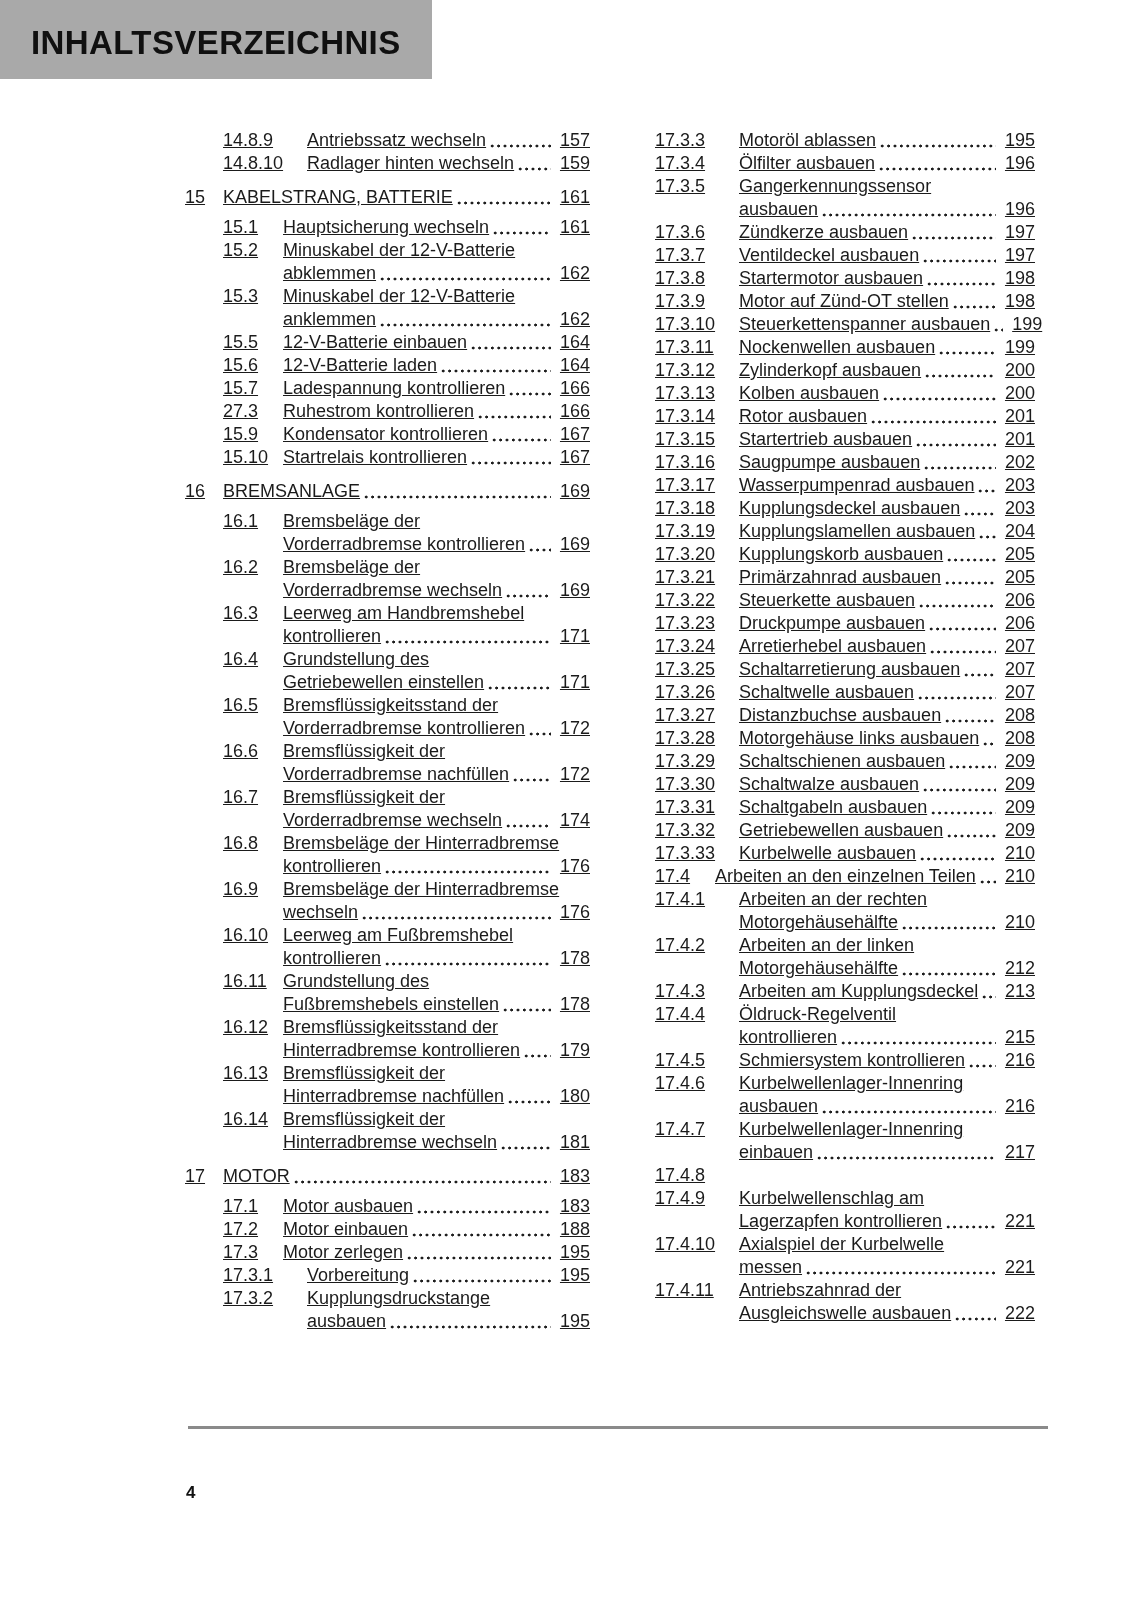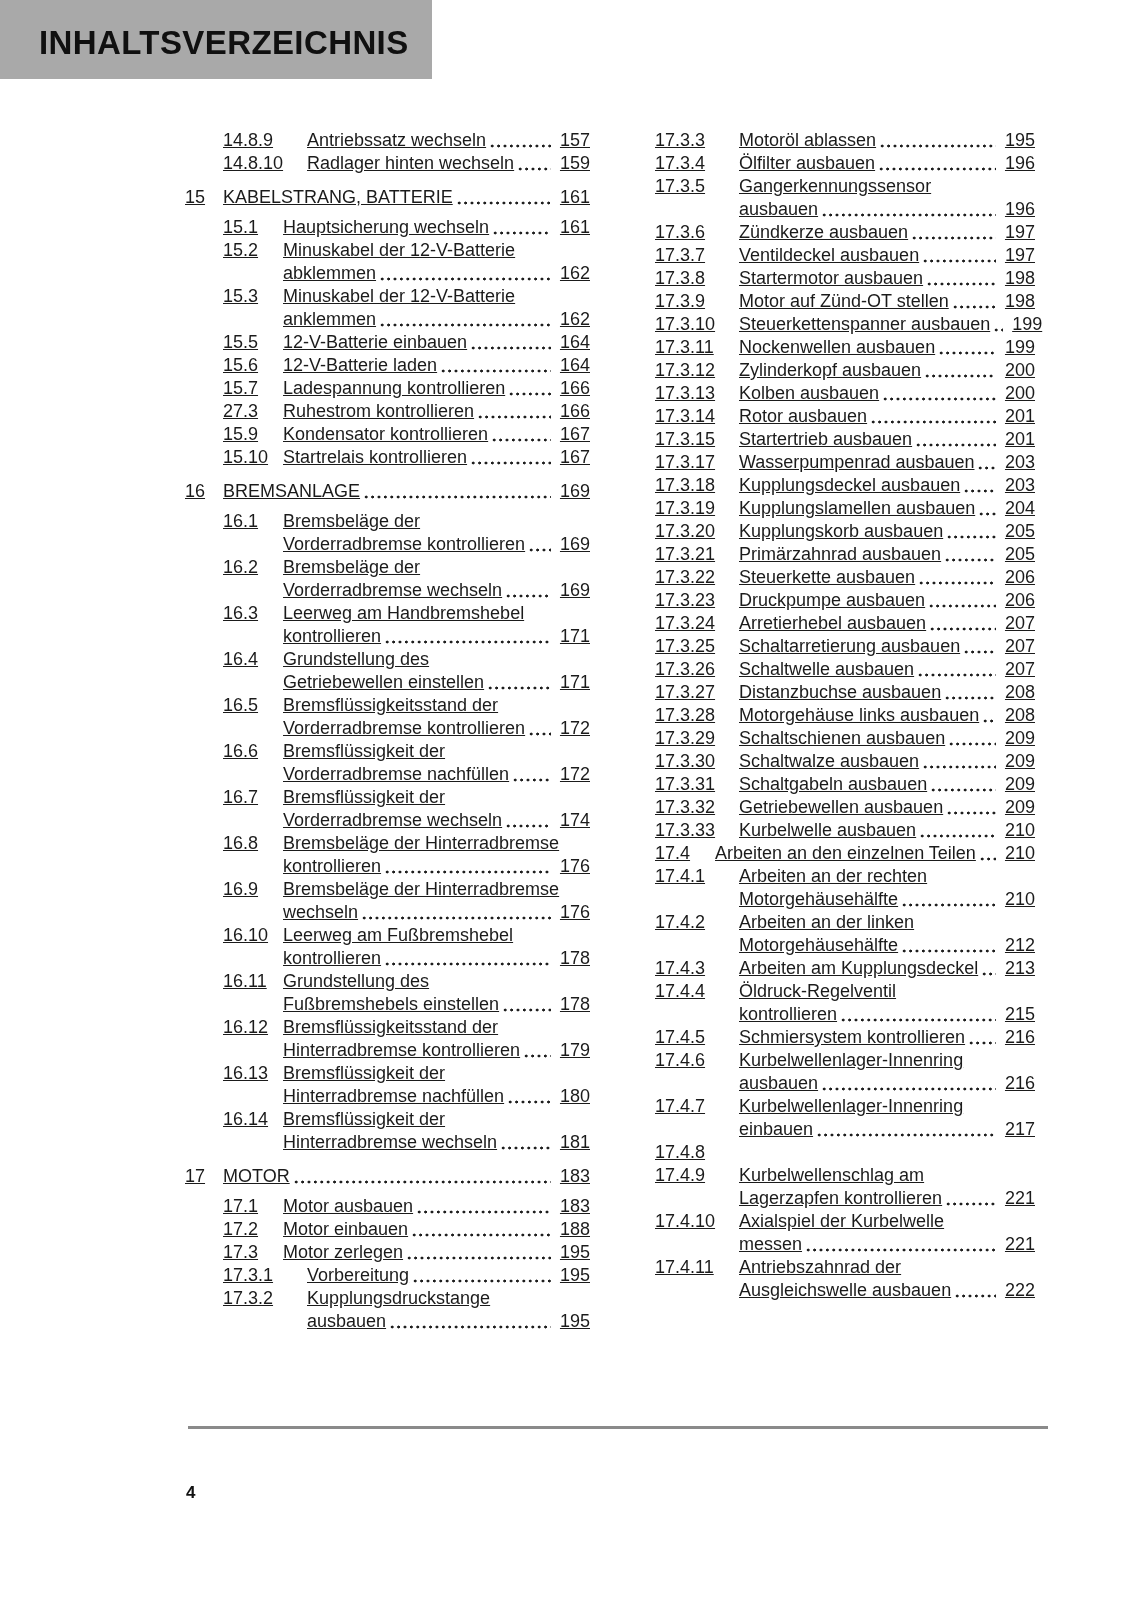--- a/index.html
+++ b/index.html
@@ -12,21 +12,21 @@
   }
   .sheet{position:relative;width:1130px;height:1600px;background:#ffffff;overflow:hidden;}
 
   
   .title-band{
     position:absolute;left:0;top:0;width:432px;height:79px;
     background:#a9a9a9;
     display:flex;align-items:center;
   }
   .title-band h1{
-    margin:12px;padding:6px 0 0 27px;
+    margin:4px;padding:6px 0 0 27px;
     font-size:33px;font-weight:bold;letter-spacing:.4px;
     color:#101010;white-space:nowrap;
   }
 
   
   .toc{position:absolute;top:129px;left:0;width:1130px;}
   .col{position:absolute;top:0;text-decoration:underline;}
   .col-left{left:185px;width:405px;}
   .col-right{left:655px;width:380px;}
 
@@ -548,20 +548,30 @@
           <span class="num">17.3.15</span>
           <div class="body">
             <div class="lline">
               <span class="t">Startertrieb ausbauen</span>
               <span class="dots"></span>
               <span class="page">201</span>
             </div>
           </div>
         </div>
         <div class="entry lvl3">
+          <span class="num">17.3.16</span>
+          <div class="body">
+            <div class="lline">
+              <span class="t">Saugpumpe ausbauen</span>
+              <span class="dots"></span>
+              <span class="page">202</span>
+            </div>
+          </div>
+        </div>
+        <div class="entry lvl3">
           <span class="num">17.3.17</span>
           <div class="body">
             <div class="lline">
               <span class="t">Wasserpumpenrad ausbauen</span>
               <span class="dots"></span>
               <span class="page">203</span>
             </div>
           </div>
         </div>
         <div class="entry lvl3">

